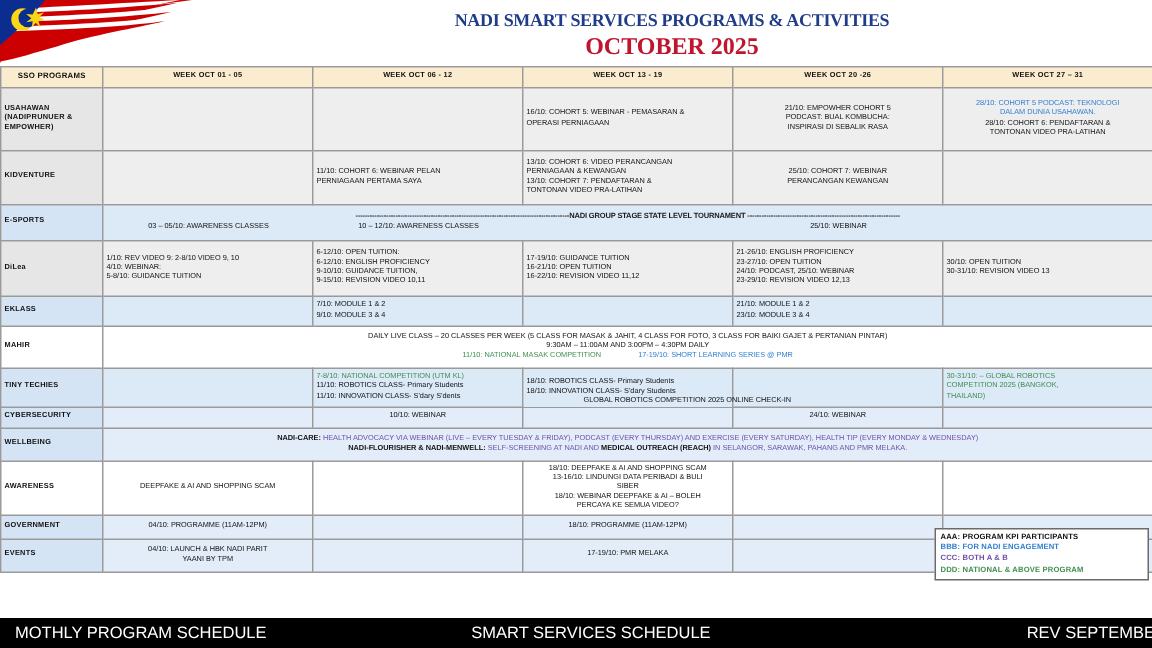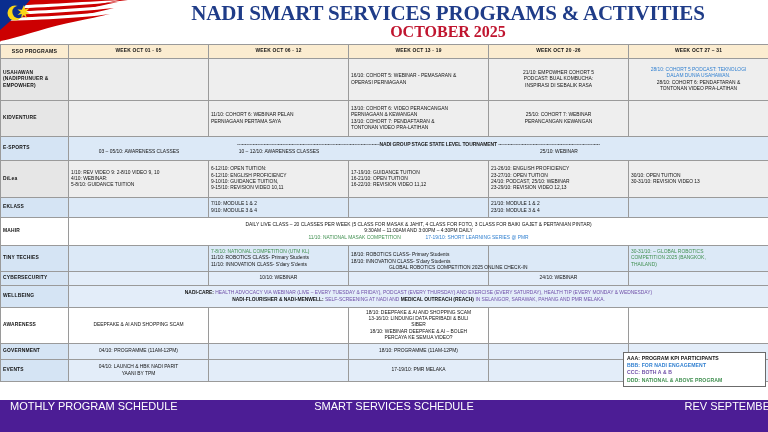--- a/index.html
+++ b/index.html
@@ -11,21 +11,21 @@
   }
   .page{position:relative;width:768px;height:432px;}
 
   
   .header{position:relative;height:44px;background:#fff;}
   .flag{position:absolute;left:0;top:0;width:128px;height:42px;overflow:hidden;}
   .flag svg{display:block;}
   .titles{position:absolute;left:128px;right:0;top:0;text-align:center;}
   .title-main{
     font-family:"Liberation Serif","DejaVu Serif",serif;
-    font-weight:bold;font-size:21px;letter-spacing:-0.2px;
+    font-weight:bold;font-size:12px;letter-spacing:-0.2px;
     color:#1f3c88;line-height:20px;padding-top:3px;white-space:nowrap;
   }
   .title-sub{
     font-family:"Liberation Serif","DejaVu Serif",serif;
     font-weight:bold;font-size:16px;color:#c0152f;line-height:18px;
   }
 
   
   table.sched{
     border-collapse:collapse;width:768px;table-layout:fixed;
@@ -75,22 +75,22 @@
   
   .legend{
     position:absolute;right:2px;top:352px;width:143px;
     border:1px solid #6b6b6b;background:#ffffff;
     padding:2px 3px;box-sizing:border-box;z-index:5;
   }
   .legend div{font-size:5.1px;line-height:7.2px;font-weight:bold;letter-spacing:.1px;}
 
   
   .footer{
-    position:absolute;left:0;bottom:0;width:768px;height:32px;
-    background:#4c1d95;color:#ffffff;display:flex;
+    position:absolute;left:0;bottom:0;width:768px;height:20px;
+    background:#000000;color:#ffffff;display:flex;align-items:center;
   }
   .footer .f-left{flex:0 0 33%;padding-left:10px;font-size:11px;}
   .footer .f-mid{flex:0 0 34%;text-align:center;font-size:11px;}
   .footer .f-right{flex:0 0 33%;text-align:right;padding-right:10px;font-size:11px;}
   .ml{display:block;}
 </style>
 </head>
 <body>
 
 <div class="page">

